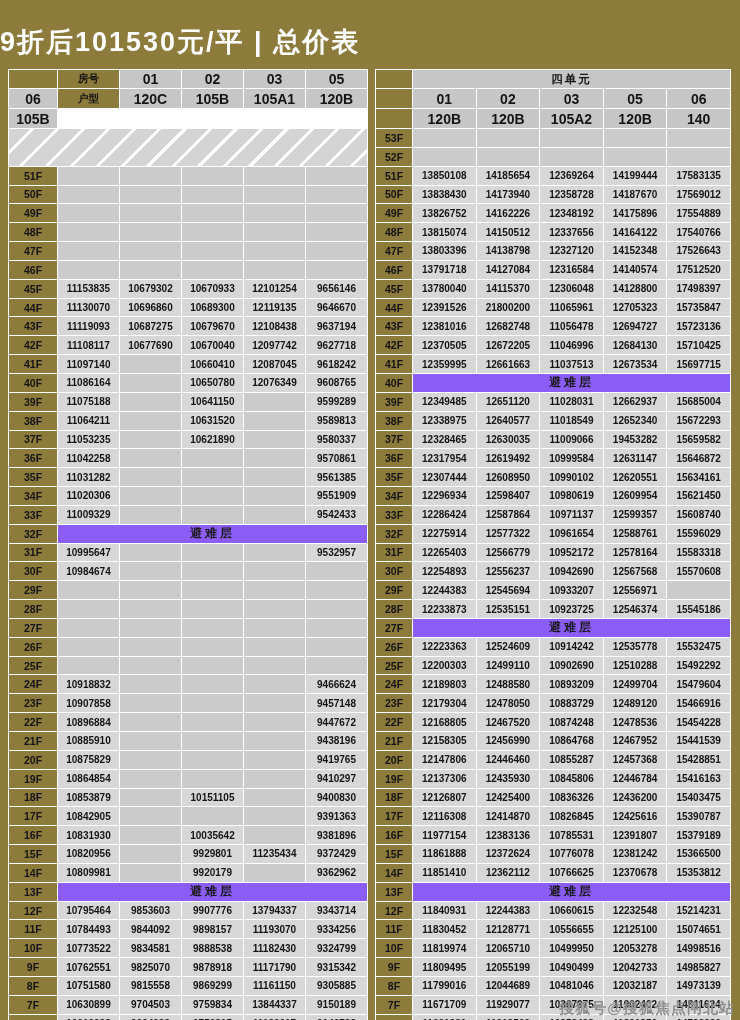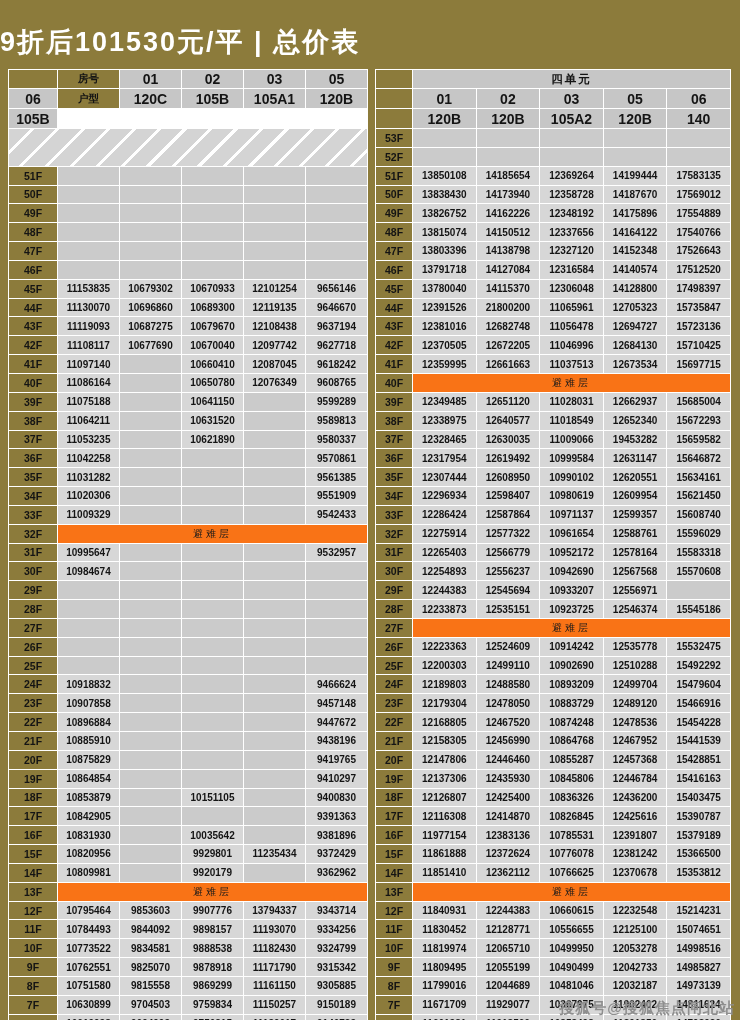--- a/index.html
+++ b/index.html
@@ -41,22 +41,22 @@
     background:#c6c6c6; color:#141414;
     font-weight:bold; font-size:14px;
   }
   .unit-head { grid-column:span 5; font-size:11.5px; letter-spacing:2px; }
   .val {
     background:#d7d7d7; color:#141414;
     font-weight:bold; font-size:10px;
   }
   .empty { background:#cbcbcb; }
   .refuge {
-    grid-column:span 5; background:#f97316;
-    color:#1a1a1a; font-weight:normal; font-size:10px; letter-spacing:3px;
+    grid-column:span 5; background:#8b5cf6;
+    color:#1a1a1a; font-weight:bold; font-size:12px; letter-spacing:3px;
   }
   .hatch {
     grid-column:1 / -1; grid-row:span 2;
     background:repeating-linear-gradient(135deg,#d4d4d4 0 15px,#ffffff 15px 18px);
   }
   .watermark {
     position:absolute; top:999px; right:5px;
     color:#8e8e8e; font-size:15px; font-weight:bold; letter-spacing:1px;
     white-space:nowrap; z-index:5;
   }
@@ -334,21 +334,21 @@
       <div class="cell floor">8F</div>
       <div class="cell val">10751580</div>
       <div class="cell val">9815558</div>
       <div class="cell val">9869299</div>
       <div class="cell val">11161150</div>
       <div class="cell val">9305885</div>
       <div class="cell floor">7F</div>
       <div class="cell val">10630899</div>
       <div class="cell val">9704503</div>
       <div class="cell val">9759834</div>
-      <div class="cell val">11150257</div>
+      <div class="cell val">13844337</div>
       <div class="cell val">9150189</div>
       <div class="cell floor">6F</div>
       <div class="cell val">10619928</div>
       <div class="cell val">9694992</div>
       <div class="cell val">9750215</div>
       <div class="cell val">11139617</div>
       <div class="cell val">9140732</div>
     </div>
   <div id="right-table" class="tbl">
       <div class="cell floor"></div>

